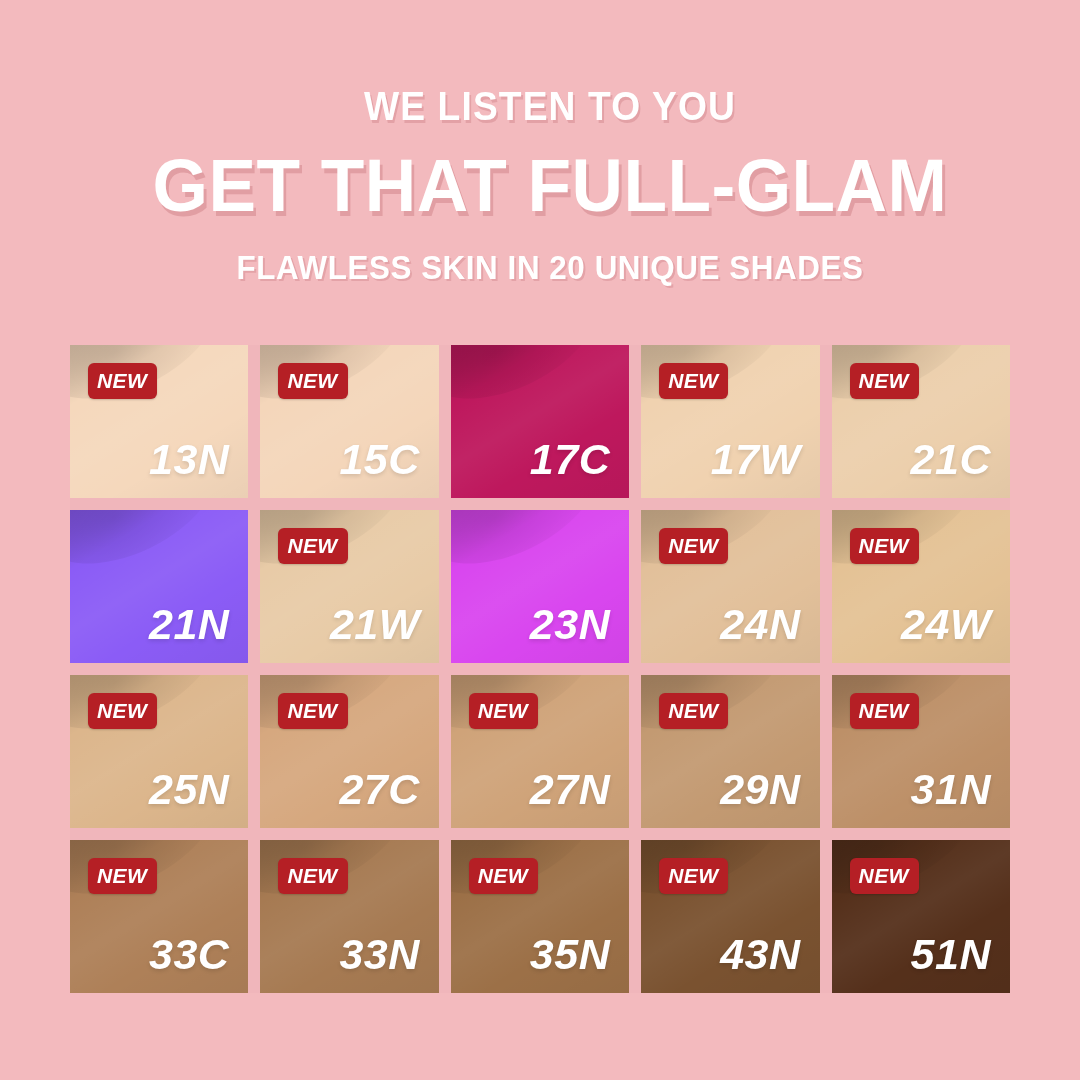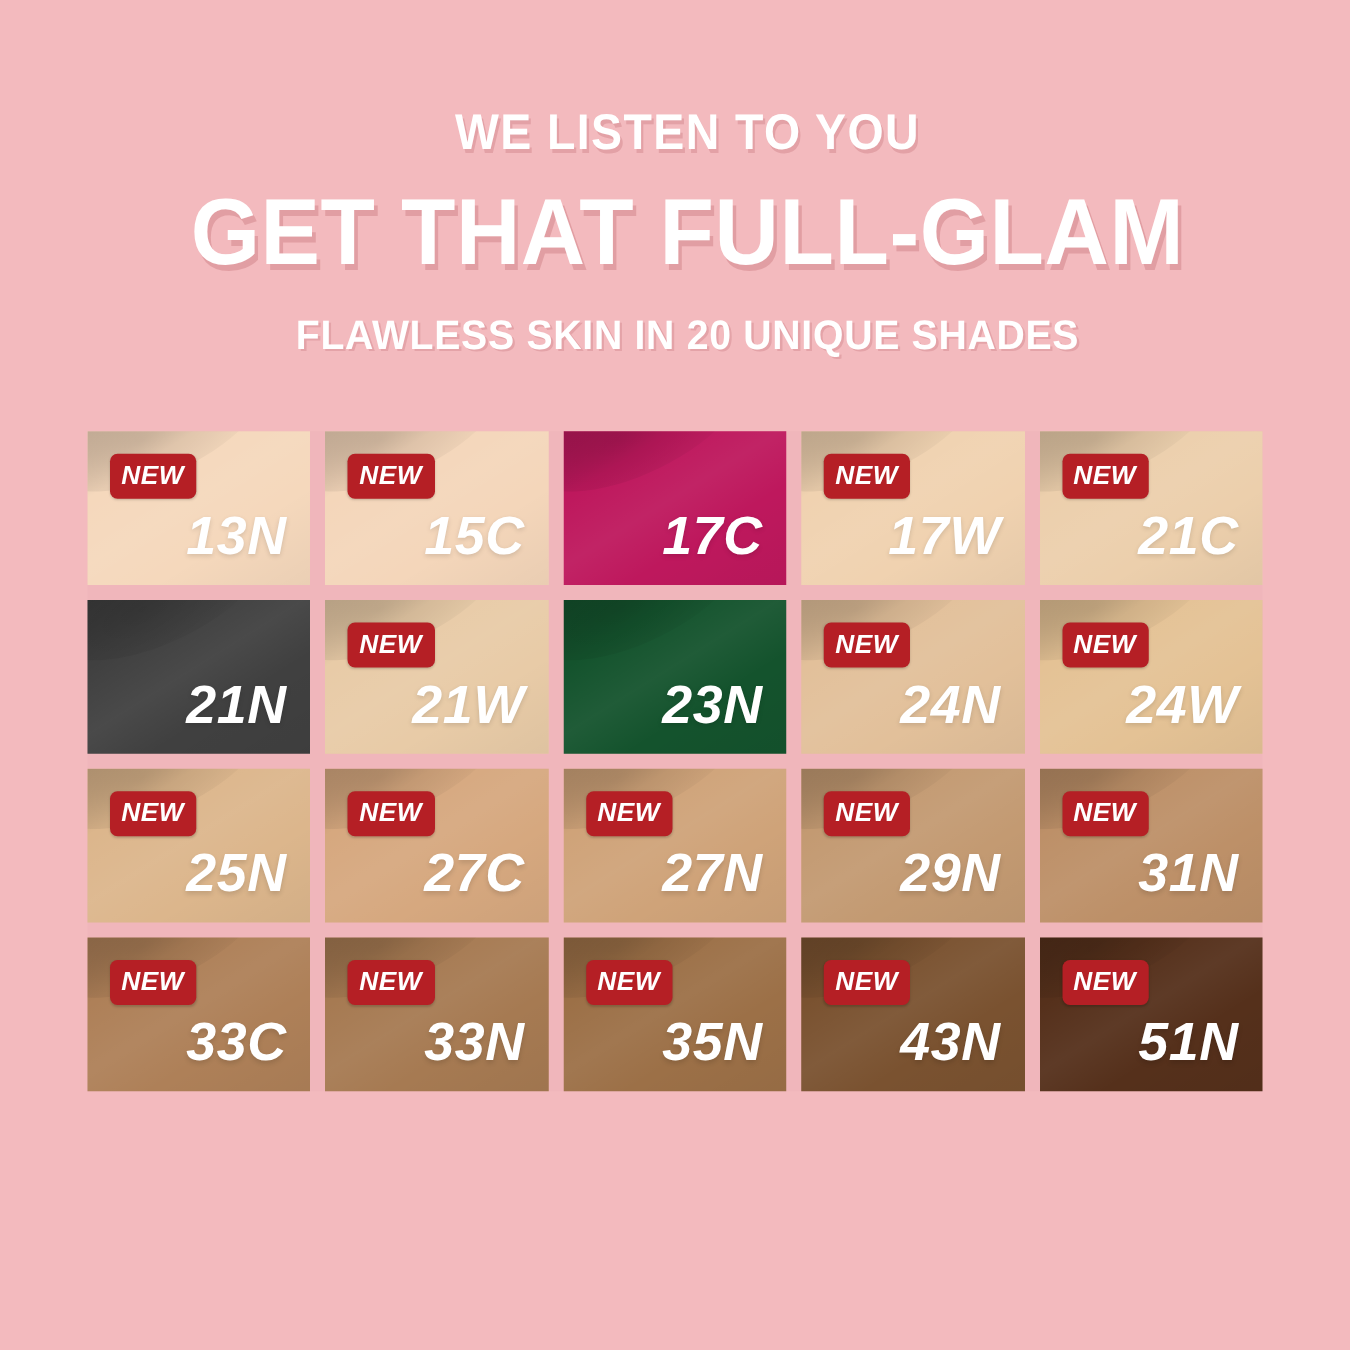--- a/index.html
+++ b/index.html
@@ -56,21 +56,21 @@
     text-shadow:2px 2px 0 rgba(214,140,145,0.5);
     transform:scaleX(0.95);
   }
 
   
   .grid {
     position:absolute;
     left:70px;
     top:345px;
     width:940px;
-    height:528px;
+    height:648px;
     display:grid;
     grid-template-columns:repeat(5, 1fr);
     grid-template-rows:repeat(4, 1fr);
     gap:12px;
     background:#f0b6bb;
   }
 
   .swatch {
     position:relative;
     overflow:hidden;
@@ -164,32 +164,32 @@
       <div class="smear2"></div>
       <div class="badge" style="background: rgb(181, 31, 37);">NEW</div>
       <div class="code">17W</div>
     </div>
     <div class="swatch" style="background: rgb(236, 207, 172);">
       <div class="smear"></div>
       <div class="smear2"></div>
       <div class="badge" style="background: rgb(181, 31, 37);">NEW</div>
       <div class="code">21C</div>
     </div>
-    <div class="swatch" style="background: #404040;">
+    <div class="swatch" style="background: #8b5cf6;">
       <div class="smear"></div>
       <div class="smear2"></div>
       <div class="code">21N</div>
     </div>
     <div class="swatch" style="background: rgb(232, 203, 167);">
       <div class="smear"></div>
       <div class="smear2"></div>
       <div class="badge" style="background: rgb(181, 31, 37);">NEW</div>
       <div class="code">21W</div>
     </div>
-    <div class="swatch" style="background: #14532d;">
+    <div class="swatch" style="background: #d946ef;">
       <div class="smear"></div>
       <div class="smear2"></div>
       <div class="code">23N</div>
     </div>
     <div class="swatch" style="background: rgb(226, 192, 154);">
       <div class="smear"></div>
       <div class="smear2"></div>
       <div class="badge" style="background: rgb(181, 31, 37);">NEW</div>
       <div class="code">24N</div>
     </div>

